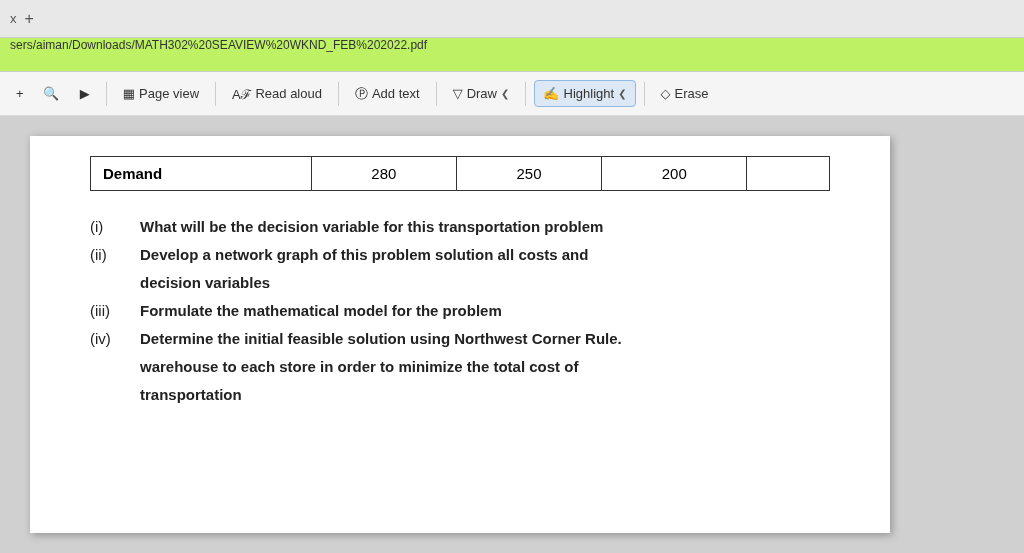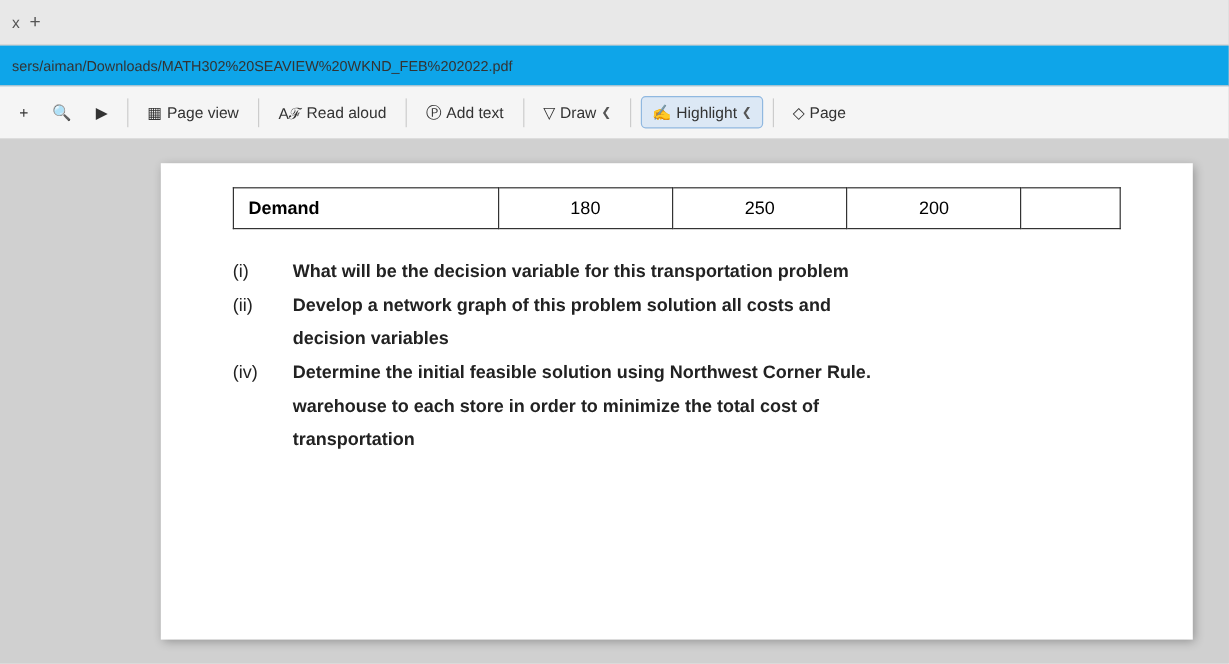--- a/index.html
+++ b/index.html
@@ -27,24 +27,24 @@
       cursor: pointer;
     }
     .tab-plus {
       font-size: 16px;
       color: #555;
       cursor: pointer;
     }
 
     
     .address-bar {
-      background: #0ea5e9;
+      background: #bef264;
       height: 34px;
       display: flex;
-      align-items: center;
+      align-items: flex-start;
       padding: 0 10px;
       border-bottom: 1px solid #ccc;
     }
     .address-text {
       font-size: 12px;
       color: #333;
     }
 
     
     .toolbar {
@@ -81,21 +81,21 @@
     .dropdown-arrow {
       font-size: 10px;
       color: #555;
     }
 
     
     .content-area {
       background: #d0d0d0;
       height: calc(553px - 38px - 34px - 44px);
       display: flex;
-      justify-content: flex-end;
+      justify-content: flex-start;
       padding: 20px 30px;
     }
 
     .pdf-page {
       background: white;
       width: 860px;
       padding: 20px 60px;
       box-shadow: 2px 2px 8px rgba(0,0,0,0.3);
     }
 
@@ -194,32 +194,32 @@
   <button class="toolbar-btn active">
     <span>✍</span>
     <span>Highlight</span>
     <span class="dropdown-arrow">❮</span>
   </button>
 
   <div class="toolbar-separator"></div>
 
   <button class="toolbar-btn">
     <span>◇</span>
-    <span>Page</span>
+    <span>Erase</span>
   </button>
 </div>
 
 <div class="content-area">
   <div class="pdf-page">
 
     <table class="demand-table">
       <tbody>
           <tr>
         <td>Demand</td>
-        <td>180</td>
+        <td>280</td>
         <td>250</td>
         <td>200</td>
         <td></td>
       </tr>
     </tbody>
       </table>
 
     <div class="questions">
 
       <div class="question-row">
@@ -230,20 +230,24 @@
       <div class="question-row">
         <span class="q-num">(ii)</span>
         <span class="q-text">Develop a network graph of this problem solution all costs and</span>
       </div>
 
       <div class="question-row">
         <span class="q-num"></span>
         <span class="q-text">decision variables</span>
       </div>
 
+      <div class="question-row">
+        <span class="q-num">(iii)</span>
+        <span class="q-text">Formulate the mathematical model for the problem</span>
+      </div>
 
       <div class="question-row">
         <span class="q-num">(iv)</span>
         <span class="q-text">Determine the initial feasible solution using Northwest Corner Rule.</span>
       </div>
 
 
       <div class="question-row">
         <span class="q-num"></span>
         <span class="q-text">warehouse to each store in order to minimize the total cost of</span>

